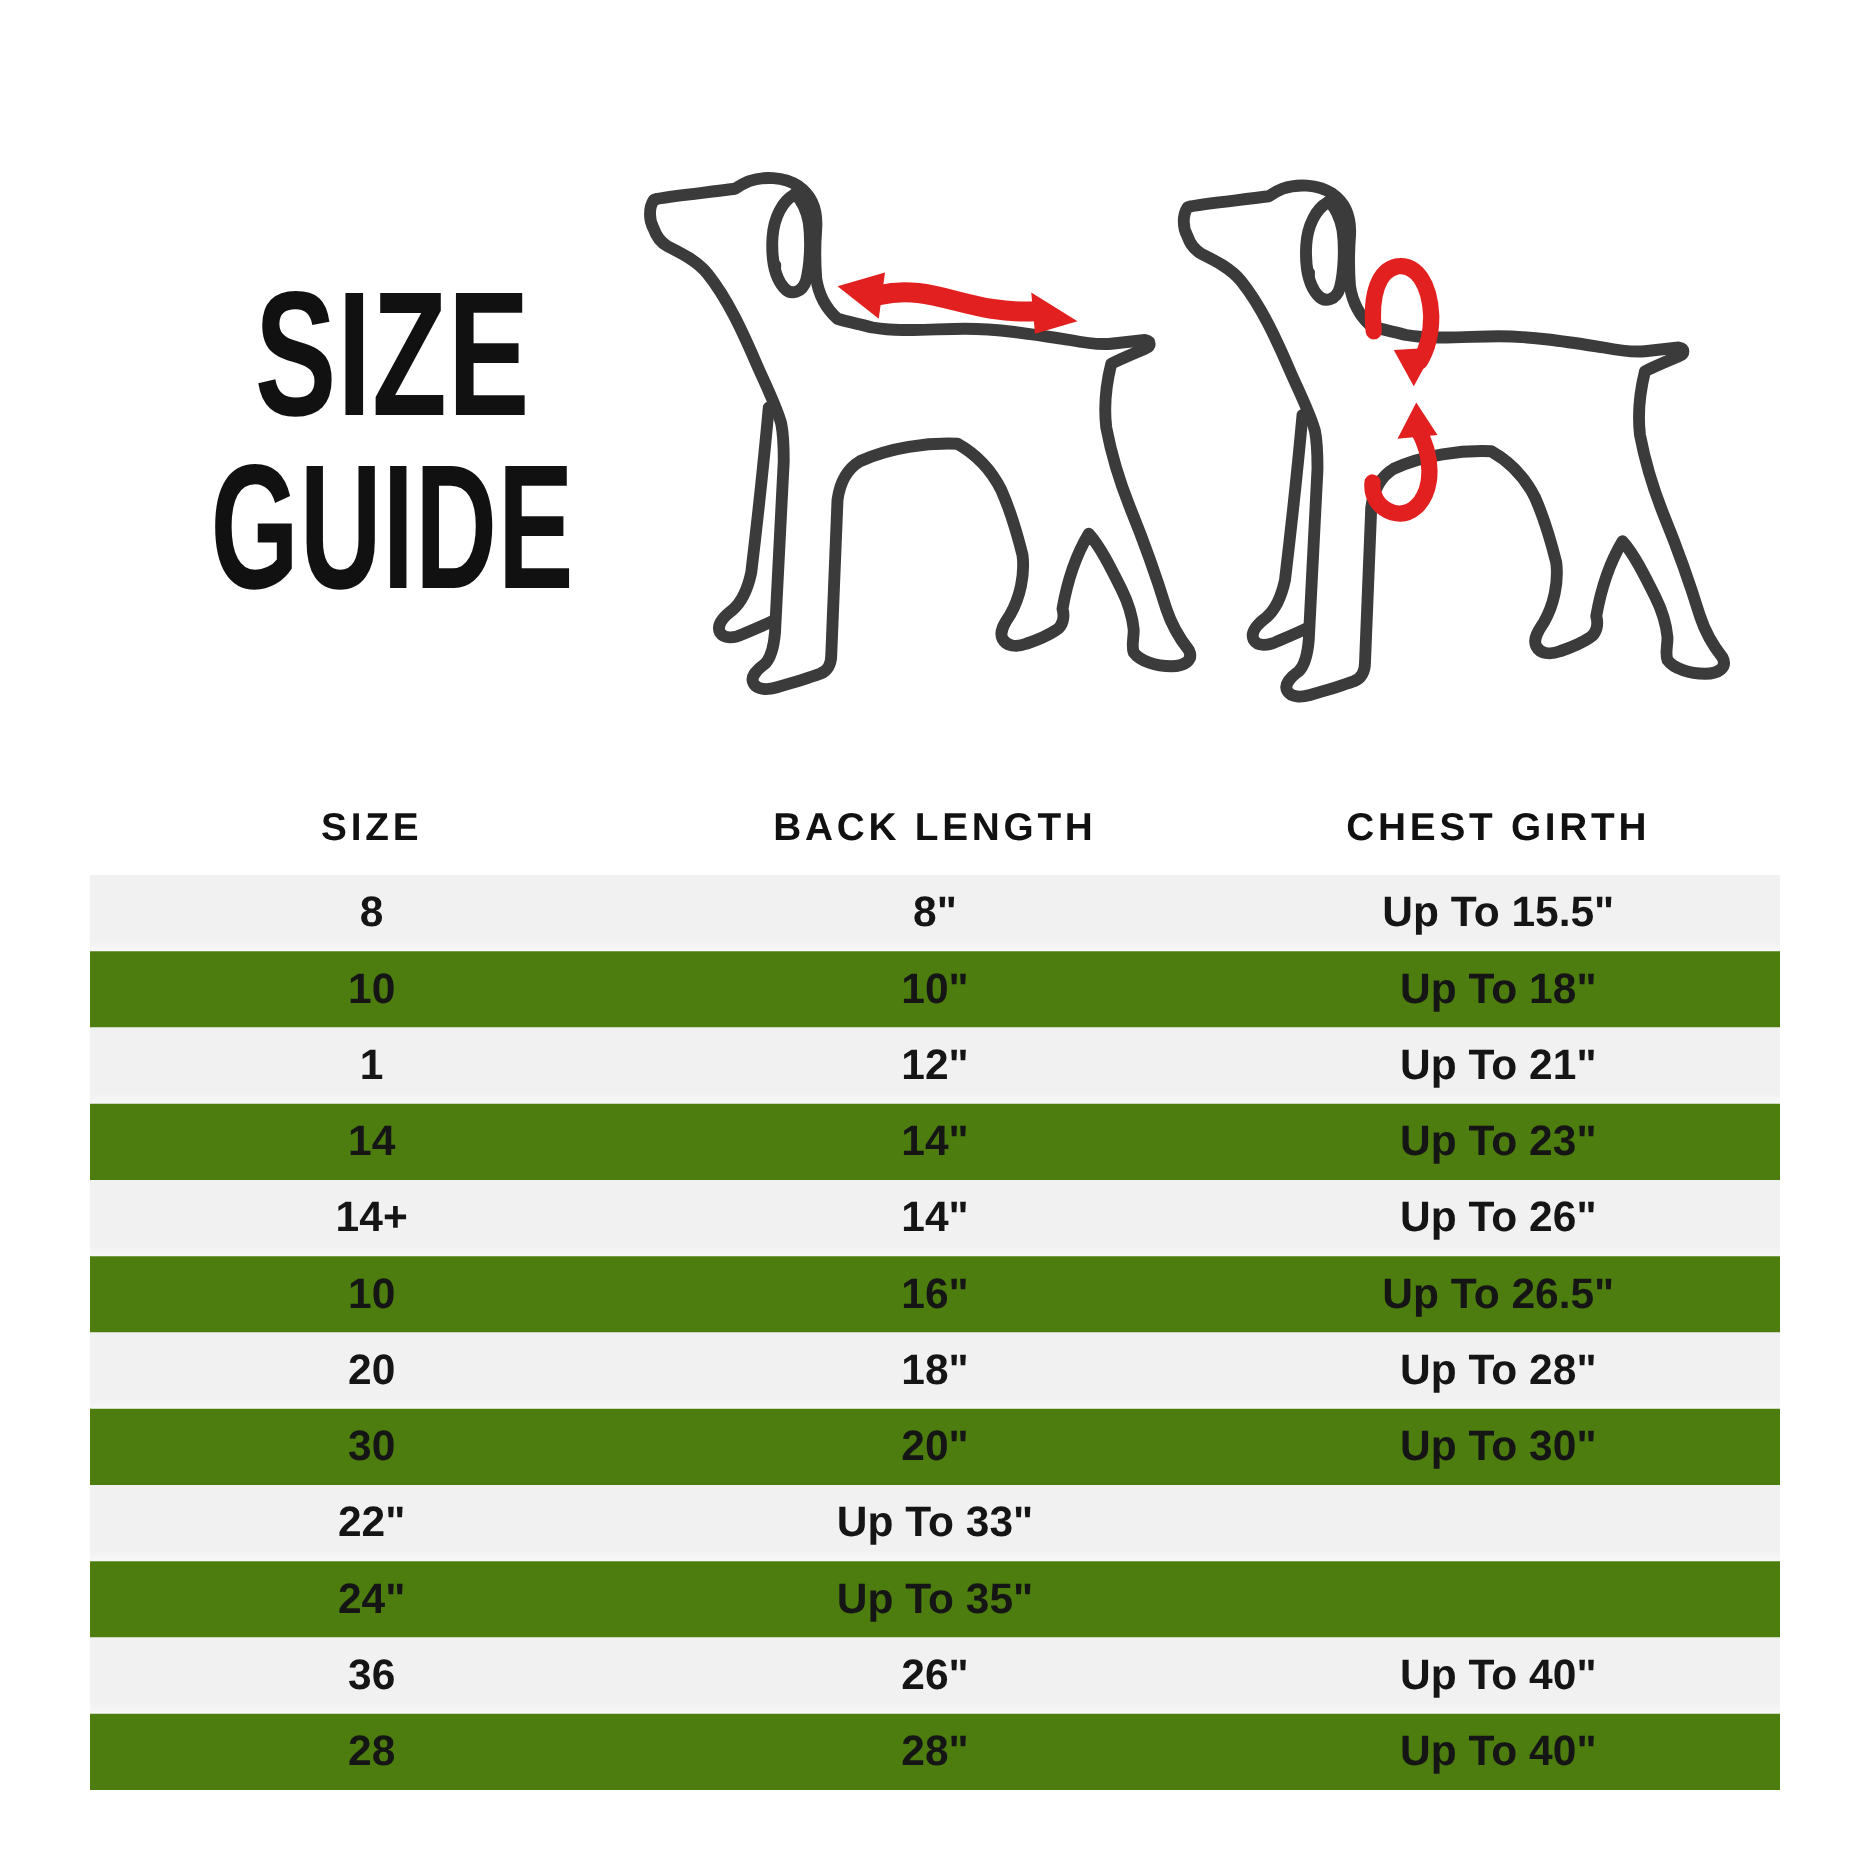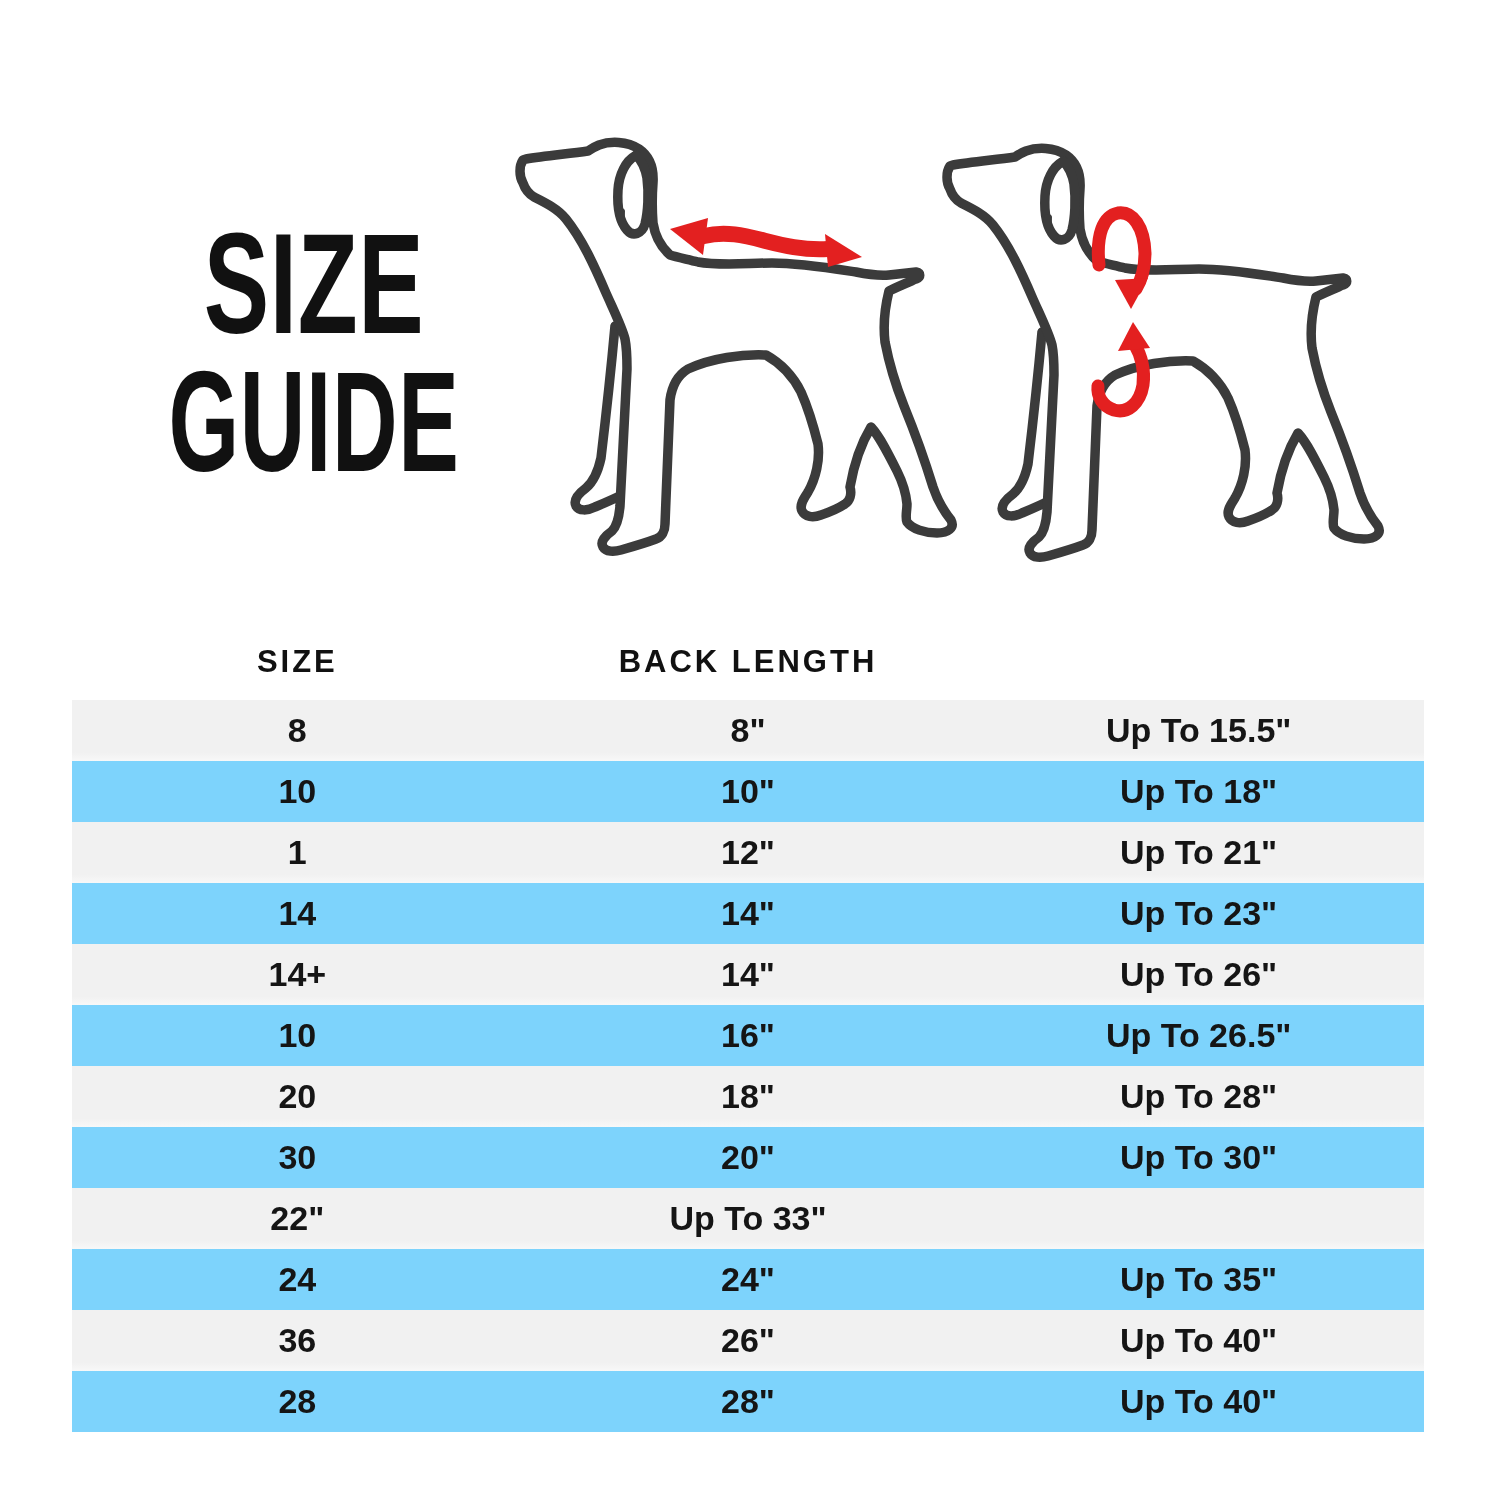--- a/index.html
+++ b/index.html
@@ -43,21 +43,21 @@
     display:grid;grid-template-columns:1fr 1fr 1fr;
     height:72px;padding-top:16px;
     font-weight:bold;font-size:31px;letter-spacing:3px;
     text-align:center;color:#111;
   }
   .trow{
     display:grid;grid-template-columns:1fr 1fr 1fr;
     height:61px;align-items:center;
     font-weight:bold;font-size:34px;
     text-align:center;color:var(--ink);
-    background:#7dd3fc;
+    background:#4d7c0f;
   }
   .trow.striped{
     background:linear-gradient(180deg,var(--stripe) 0%,var(--stripe) 86%,#f8f8f8 100%);
   }
   .cell{white-space:nowrap;}
 </style>
 </head>
 <body>
 
 <div id="canvas">
@@ -118,20 +118,21 @@
       <polygon class="arrow-head" points="661,194 645,165 678,163"></polygon>
       <path class="girth-shaft" d="M664,228 C671,240 675,255 673,270 C670,288 658,299 644,295 C632,291 627,281 628,271"></path>
       <polygon class="arrow-head" points="663,207 648,236 680,233"></polygon>
     </g>
   </svg>
 
   <div class="size-table">
     <div class="thead">
       <div class="cell">SIZE</div>
       <div class="cell">BACK LENGTH</div>
+      <div class="cell">CHEST GIRTH</div>
     </div>
     <div>
         <div class="trow striped">
           <div class="cell">8</div>
           <div class="cell">8"</div>
           <div class="cell">Up To 15.5"</div>
         </div>
         <div class="trow">
           <div class="cell">10</div>
           <div class="cell">10"</div>
@@ -165,21 +166,20 @@
         <div class="trow">
           <div class="cell">30</div>
           <div class="cell">20"</div>
           <div class="cell">Up To 30"</div>
         </div>
         <div class="trow striped">
           <div class="cell">22"</div>
           <div class="cell">Up To 33"</div>
         </div>
         <div class="trow">
-          <div class="cell">24</div>
           <div class="cell">24"</div>
           <div class="cell">Up To 35"</div>
         </div>
         <div class="trow striped">
           <div class="cell">36</div>
           <div class="cell">26"</div>
           <div class="cell">Up To 40"</div>
         </div>
         <div class="trow">
           <div class="cell">28</div>

